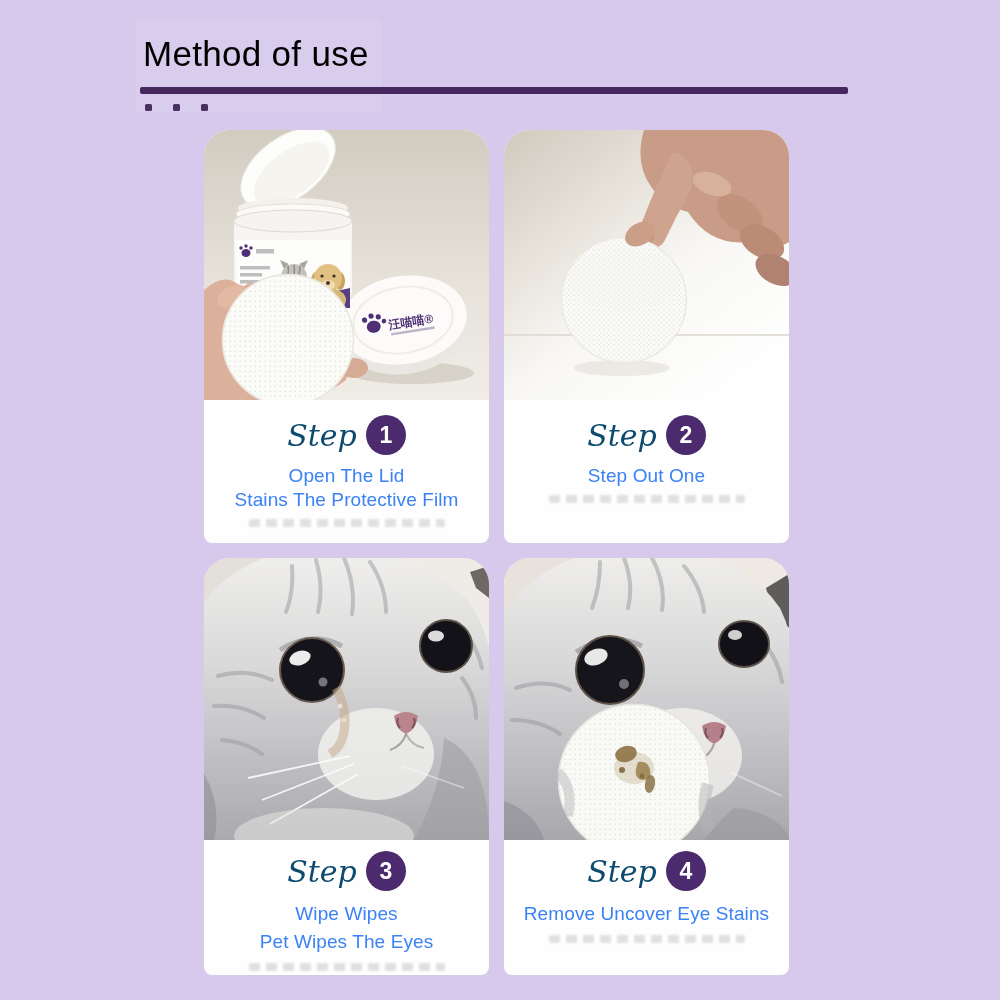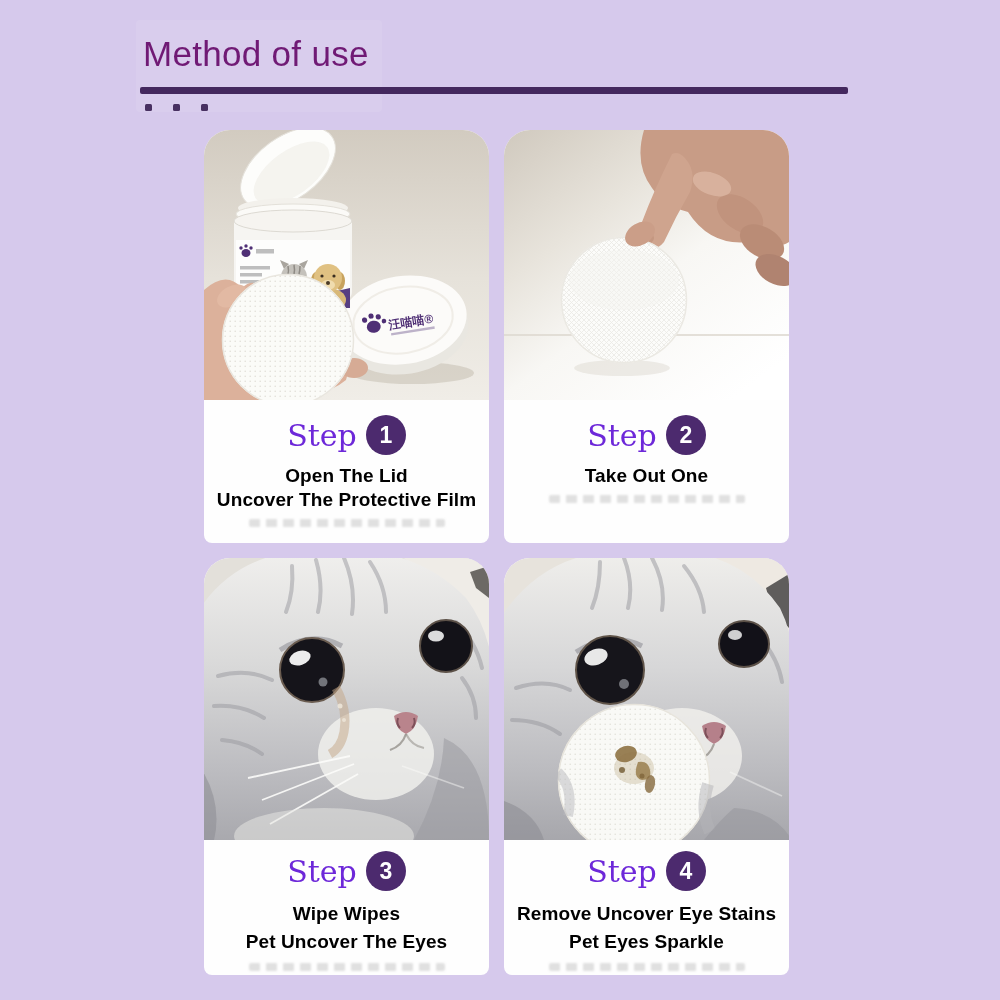--- a/index.html
+++ b/index.html
@@ -4,46 +4,46 @@
 <style>
   html,body{margin:0;padding:0;}
   body{width:1000px;height:1000px;background:#d6c9ec;}
   .canvas{position:relative;width:1000px;height:1000px;background:#d6c9ec;overflow:hidden;
           font-family:"Liberation Sans",sans-serif;}
 
   
   .title-backdrop{position:absolute;left:136px;top:20px;width:246px;height:92px;
                   background:rgba(255,255,255,0.09);border-radius:4px;}
   .page-title{position:absolute;left:143px;top:34px;font-size:35px;font-weight:500;
-              color:#701a75;letter-spacing:0.3px;}
+              color:#000000;letter-spacing:0.3px;}
   .divider{position:absolute;left:140px;top:87px;width:708px;height:7px;
            background:#44285e;border-radius:2px;}
   .dots{position:absolute;left:145px;top:104px;display:flex;gap:21px;}
   .dot{width:7px;height:7px;background:#483061;border-radius:1.5px;}
 
   
   .card{position:absolute;width:285px;background:#fefefe;border-radius:26px 26px 8px 8px;
         overflow:hidden;display:flex;flex-direction:column;}
   #card1{left:204px;top:130px;height:413px;}
   #card2{left:504px;top:130px;height:413px;}
   #card3{left:204px;top:558px;height:417px;}
   #card4{left:504px;top:558px;height:417px;}
   .photo{width:100%;flex:none;overflow:hidden;position:relative;}
   .photo.r1{height:270px;}
   .photo.r2{height:282px;}
   .photo svg{display:block;width:100%;height:100%;}
 
   .caption{flex:1;display:flex;flex-direction:column;align-items:center;padding-top:15px;}
   .caption.r2{padding-top:11px;}
   .step-row{display:flex;align-items:center;gap:9px;margin-bottom:9px;}
-  .step-word{font-family:"DejaVu Serif",serif;font-size:30px;color:#6d28d9;}
+  .step-word{font-family:"DejaVu Serif",serif;font-style:italic;font-size:30px;color:#0c4a6e;}
   .step-badge{width:40px;height:40px;border-radius:50%;background:#4c2a6e;color:#ffffff;
               display:flex;align-items:center;justify-content:center;
               font-size:23px;font-weight:bold;}
-  .cap-line{font-size:19px;line-height:24px;color:#000000;font-weight:bold;letter-spacing:0.1px;}
+  .cap-line{font-size:19px;line-height:24px;color:#3b82f6;font-weight:normal;letter-spacing:0.1px;}
   .caption.r2 .cap-line{line-height:28px;}
   .watermark{margin-top:7px;width:196px;height:8px;opacity:.45;border-radius:2px;
              background:repeating-linear-gradient(90deg,#bdbdbd 0 11px,transparent 11px 17px);
              filter:blur(1px);}
 </style>
 </head>
 <body>
 
 <div class="canvas">
 
@@ -144,21 +144,21 @@
           <circle cx="84" cy="210" r="65.5" fill="none" stroke="#e9e6df" stroke-width="1.5"></circle>
         </g>
       </svg>
     </div>
     <div class="caption r1">
       <div class="step-row">
         <span class="step-word">Step</span>
         <span class="step-badge">1</span>
       </div>
       <div class="cap-line">Open The Lid</div>
-      <div class="cap-line">Uncover The Protective Film</div>
+      <div class="cap-line">Stains The Protective Film</div>
       <div class="watermark"></div>
     </div>
   </div>
 
   <div class="card" id="card2">
     <div class="photo r1">
       <svg viewBox="0 0 285 270">
         <defs>
           <linearGradient id="bg2" x1="0" y1="0" x2="0.8" y2="1">
             <stop offset="0" stop-color="#d0c9be"></stop>
@@ -191,21 +191,21 @@
           <circle cx="120" cy="170" r="62.5" fill="none" stroke="#ebe9e3" stroke-width="1.5"></circle>
         </g>
         <ellipse cx="136" cy="104" rx="16" ry="11" fill="#cb9e88" transform="rotate(-30 136 104)"></ellipse>
       </svg>
     </div>
     <div class="caption r1">
       <div class="step-row">
         <span class="step-word">Step</span>
         <span class="step-badge">2</span>
       </div>
-      <div class="cap-line">Take Out One</div>
+      <div class="cap-line">Step Out One</div>
       <div class="watermark"></div>
     </div>
   </div>
 
   <div class="card" id="card3">
     <div class="photo r2">
       <svg viewBox="0 0 285 282">
         <defs>
           <linearGradient id="fur3" x1="0" y1="0" x2="0" y2="1">
             <stop offset="0" stop-color="#f1f0ee"></stop>
@@ -266,21 +266,21 @@
         </g>
         <ellipse cx="120" cy="278" rx="90" ry="28" fill="#e6e5e2" opacity="0.55"></ellipse>
       </svg>
     </div>
     <div class="caption r2">
       <div class="step-row">
         <span class="step-word">Step</span>
         <span class="step-badge">3</span>
       </div>
       <div class="cap-line">Wipe Wipes</div>
-      <div class="cap-line">Pet Uncover The Eyes</div>
+      <div class="cap-line">Pet Wipes The Eyes</div>
       <div class="watermark"></div>
     </div>
   </div>
 
   <div class="card" id="card4">
     <div class="photo r2">
       <svg viewBox="0 0 285 282">
         <defs>
           <linearGradient id="fur4" x1="0" y1="0" x2="0" y2="1">
             <stop offset="0" stop-color="#f0efec"></stop>
@@ -349,18 +349,17 @@
         <path d="M-10,240 Q30,250 40,282 L-10,282 Z" fill="#8e8e94" opacity="0.6"></path>
         <path d="M230,250 Q270,252 288,282 L200,282 Q216,262 230,250 Z" fill="#93939a" opacity="0.5"></path>
       </svg>
     </div>
     <div class="caption r2">
       <div class="step-row">
         <span class="step-word">Step</span>
         <span class="step-badge">4</span>
       </div>
       <div class="cap-line">Remove Uncover Eye Stains</div>
-      <div class="cap-line">Pet Eyes Sparkle</div>
       <div class="watermark"></div>
     </div>
   </div>
 
 </div>
 
 </body></html>

